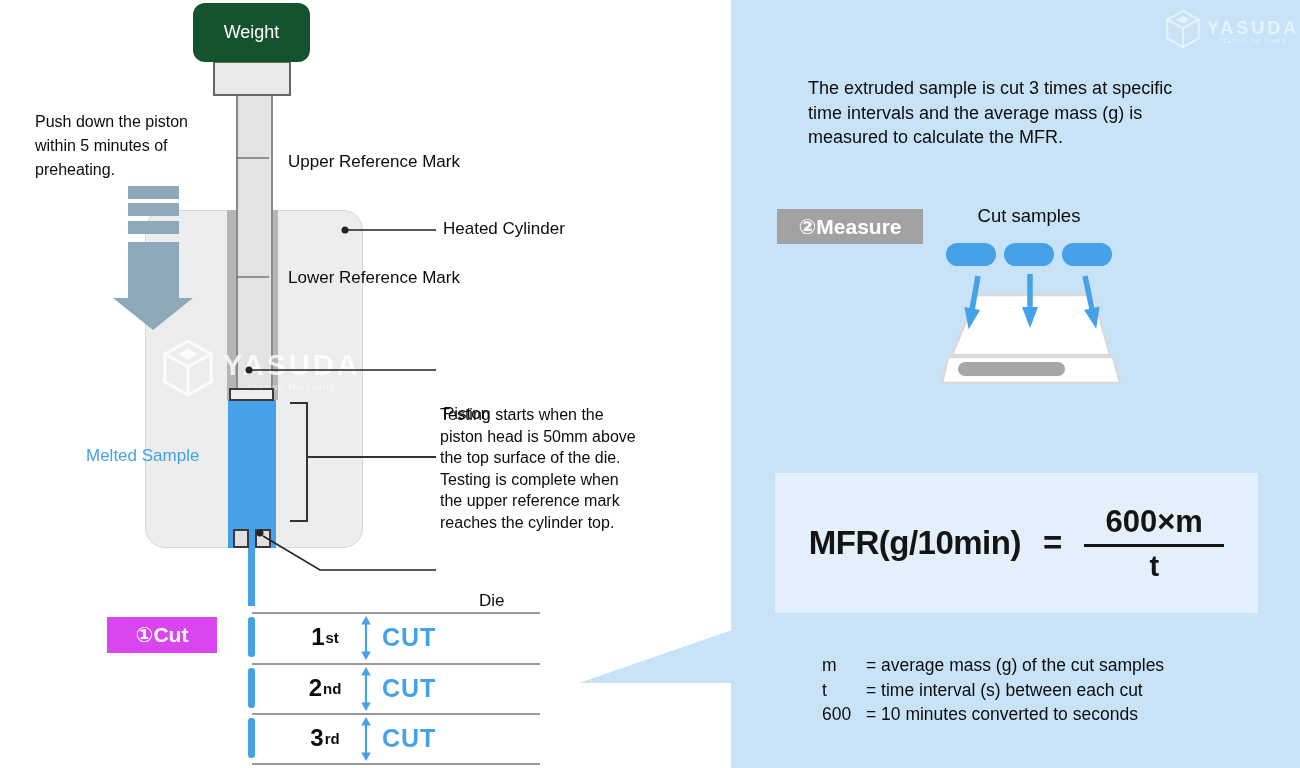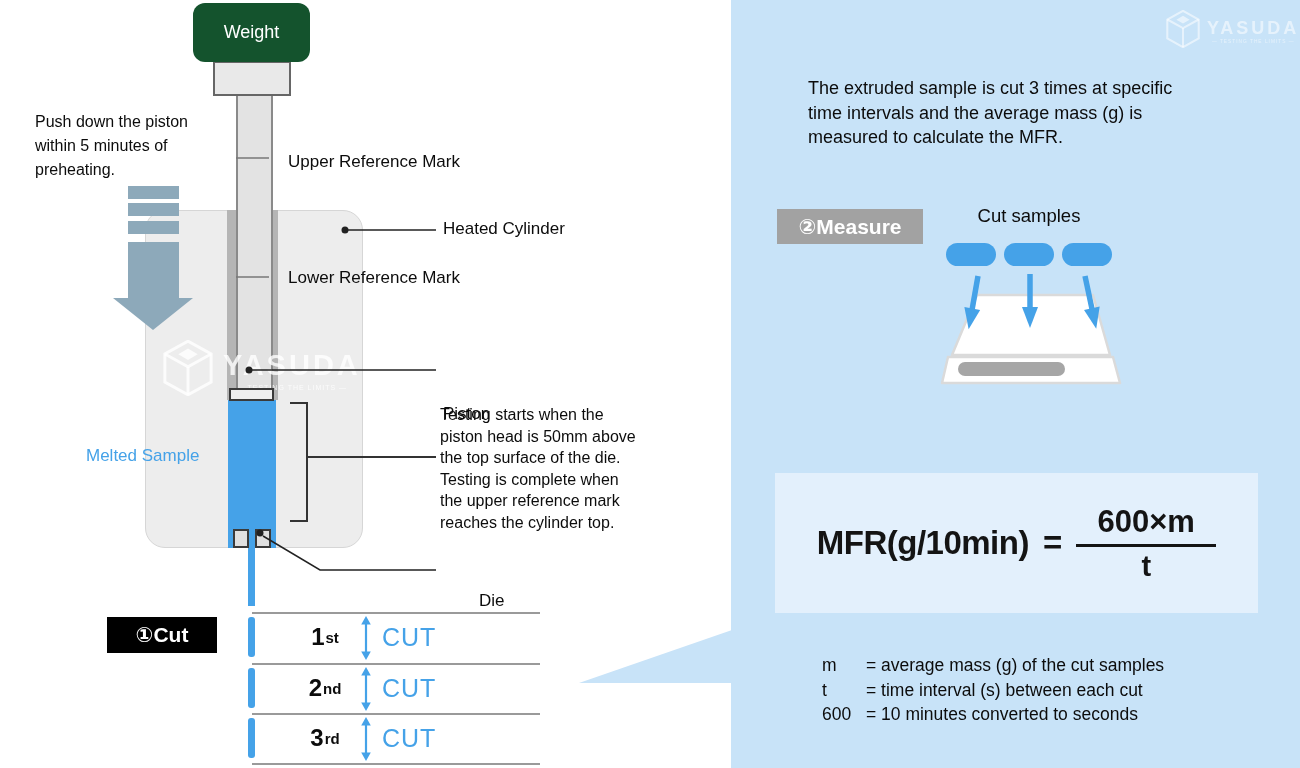--- a/index.html
+++ b/index.html
@@ -44,43 +44,43 @@
   .watermark{left:163px;top:340px;color:rgba(255,255,255,0.8);gap:10px;z-index:6;}
   .watermark .cube svg{width:50px;height:56px;}
   .watermark .title{font-size:29px;}
   .watermark .tagline{font-size:7px;margin-top:2px;}
   .panel-logo{left:1166px;top:10px;color:rgba(255,255,255,0.55);gap:7px;z-index:3;}
   .panel-logo .cube svg{width:34px;height:38px;}
   .panel-logo .title{font-size:18px;}
   .panel-logo .tagline{font-size:4.8px;}
 
   
-  .cut-badge{left:107px;top:617px;width:110px;height:36px;background:#000000;color:#fff;
+  .cut-badge{left:107px;top:617px;width:110px;height:36px;background:#d946ef;color:#fff;
     display:flex;align-items:center;justify-content:center;font-size:21px;font-weight:bold;z-index:3;}
   .cut-line{left:252px;width:288px;height:2px;background:#9a9a9a;z-index:2;}
   .cut-ord{width:60px;display:flex;align-items:center;justify-content:center;z-index:3;
     font-weight:bold;color:#0c0c0c;font-size:24px;left:295px;height:42px;}
   .cut-ord .sfx{font-size:15px;margin-left:1px;}
   .cut-word{left:382px;height:42px;display:flex;align-items:center;z-index:3;
-    font-weight:normal;font-size:25px;color:#45a2e8;letter-spacing:1px;}
+    font-weight:bold;font-size:25px;color:#45a2e8;letter-spacing:1px;}
   .cut-arrow{left:359px;z-index:3;}
 
   
   .panel{left:731px;top:0;width:569px;height:768px;background:#c8e3f8;z-index:1;}
   .wedge{left:579px;top:629px;z-index:1;}
   .intro{left:808px;top:76px;width:370px;font-size:18px;line-height:24.5px;color:#0c0c0c;z-index:3;}
   .step-badge{background:#a2a2a2;color:#fff;display:flex;align-items:center;justify-content:center;
     font-size:21px;font-weight:bold;z-index:3;}
   .measure-badge{left:777px;top:209px;width:146px;height:35px;}
   .calc-badge{left:777px;top:417px;width:148px;height:35px;}
   .cut-samples-label{left:946px;top:205px;width:166px;text-align:center;font-size:18.5px;color:#0c0c0c;z-index:3;}
   .pill{top:243px;width:50px;height:23px;border-radius:11.5px;background:#45a2e8;z-index:3;}
 
   .formula-box{left:775px;top:473px;width:483px;height:140px;background:#e3f0fc;z-index:3;
-    display:flex;align-items:center;justify-content:center;gap:14px;color:#141414;}
+    display:flex;align-items:center;justify-content:center;gap:22px;color:#141414;}
   .formula-lhs{font-size:33px;font-weight:bold;letter-spacing:-0.5px;}
   .formula-eq{font-size:33px;font-weight:bold;}
   .fraction{display:flex;flex-direction:column;align-items:center;}
   .fraction .num{font-size:31px;font-weight:bold;padding:0 6px 4px 6px;}
   .fraction .bar{width:140px;height:3px;background:#141414;}
   .fraction .den{font-size:29px;font-weight:bold;padding-top:3px;}
 
   .defs{left:822px;top:653px;display:grid;grid-template-columns:44px auto;row-gap:0;z-index:3;
     font-size:17.5px;line-height:24.5px;color:#0c0c0c;}
 </style>

